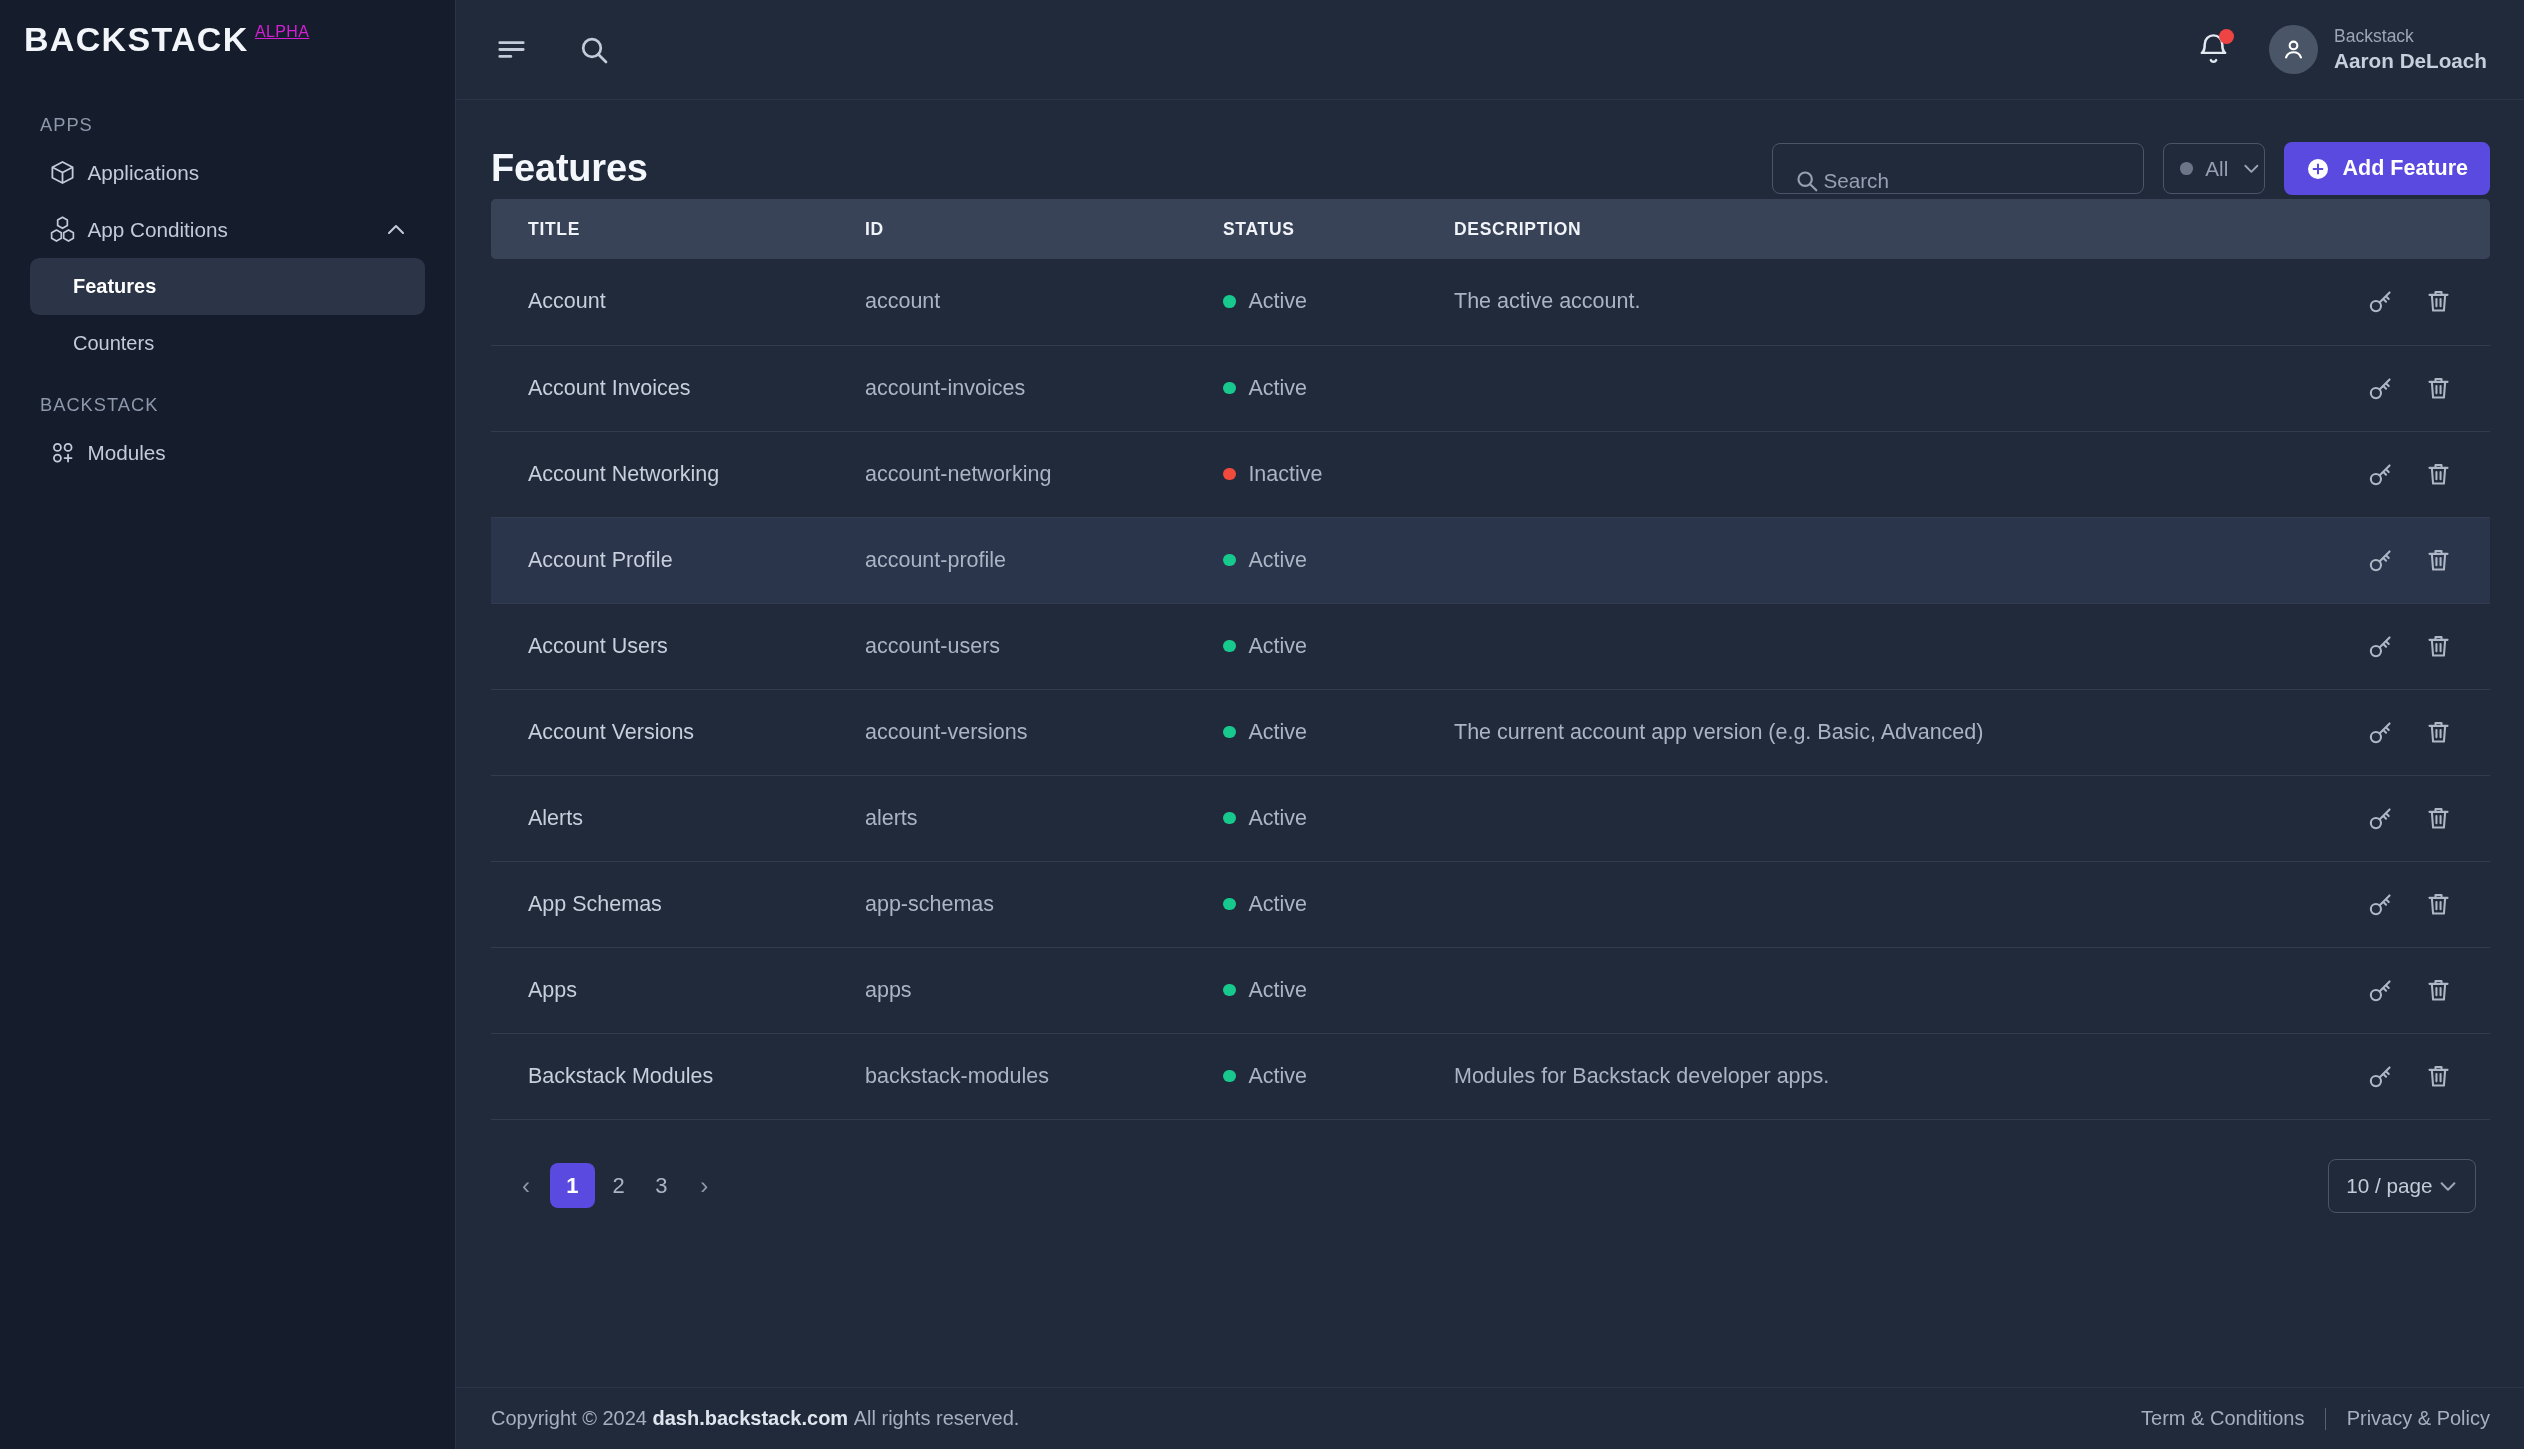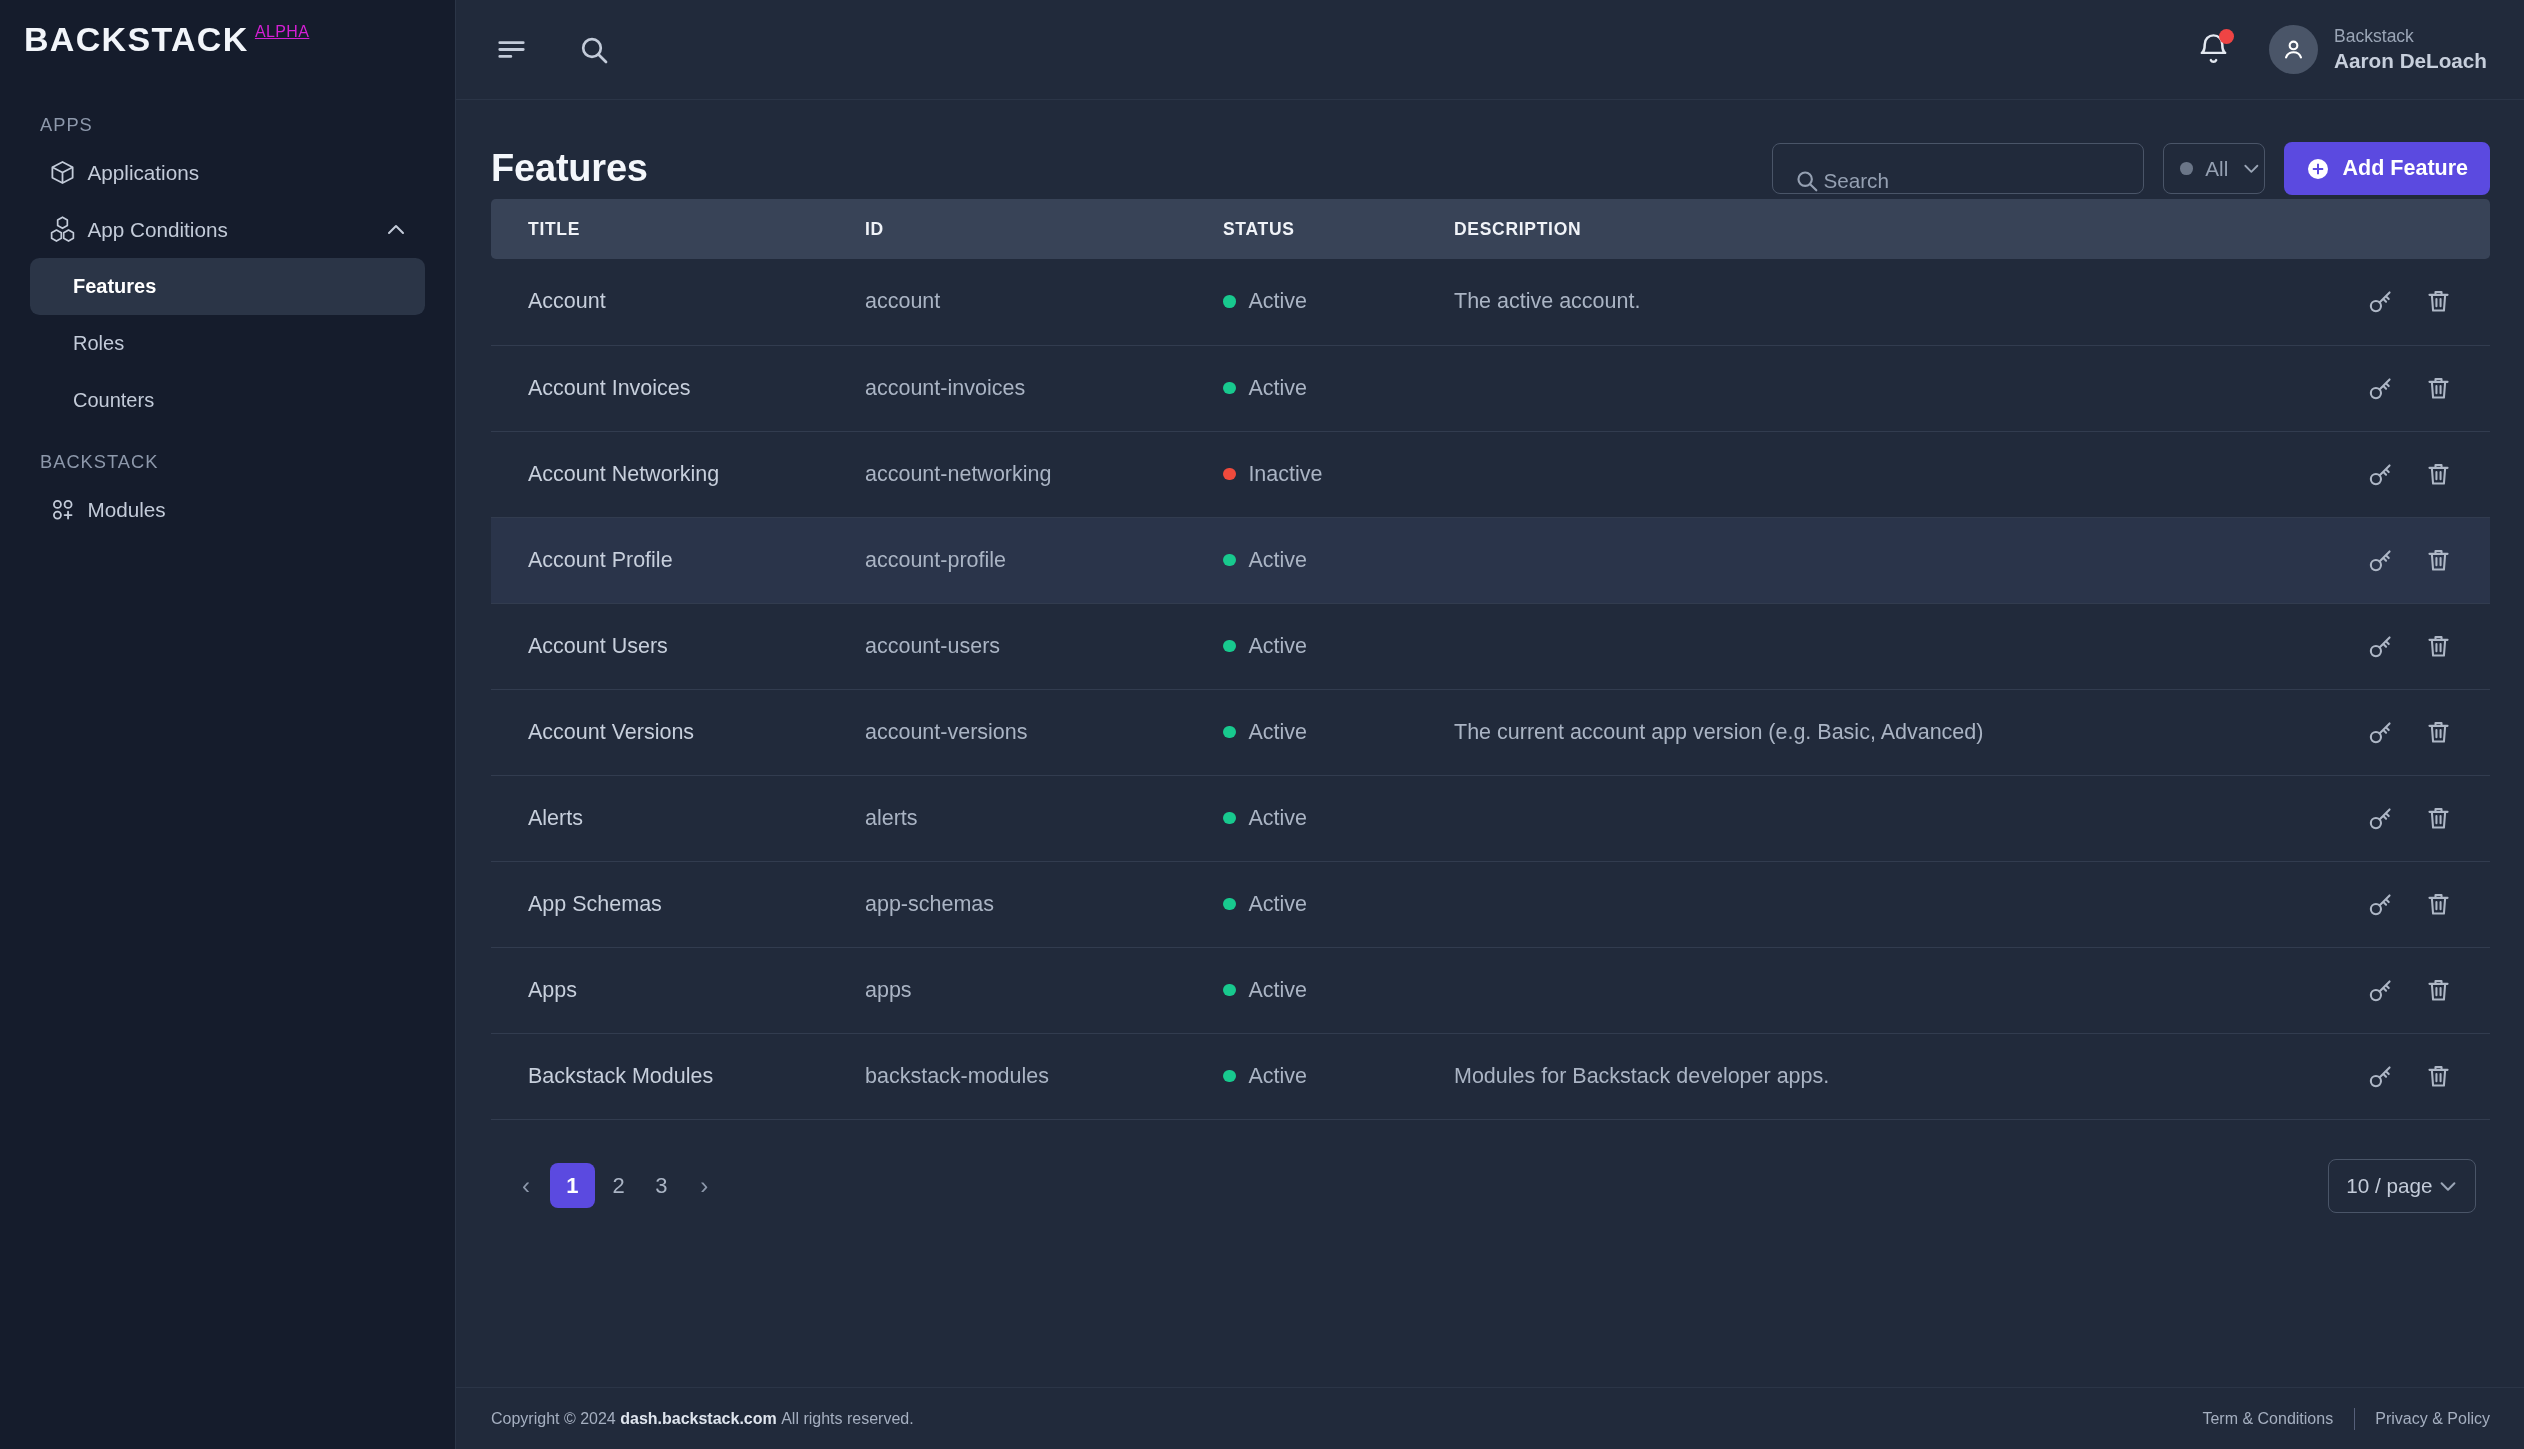--- a/index.html
+++ b/index.html
@@ -151,21 +151,21 @@
     width: 148px; height: 54px; border: 0.8px solid #4a5568; border-radius: 8px;
     display: flex; align-items: center; padding: 0 17.5px; cursor: pointer;
   }
   .perpage .pp-label { font-size: 20.7px; color: #c3cbd9; }
   .perpage .sel-chev { margin-left: auto; }
 
   
   .footer {
     height: 62px; flex: 0 0 62px; border-top: 0.8px solid #2b3547;
     display: flex; align-items: center; padding: 0 35px;
-    font-size: 16px; color: #a5afc0;
+    font-size: 20px; color: #a5afc0;
   }
   .footer .dom { color: #dfe5ee; font-weight: bold; }
   .footer-right { margin-left: auto; display: flex; align-items: center; gap: 20.7px; }
   .footer-right a { color: #a5afc0; text-decoration: none; cursor: pointer; }
   .divider-v { width: 0.8px; height: 22px; background: #56607a; }
 </style>
 </head>
 <body>
 
 <div class="app">
@@ -199,23 +199,20 @@
       <span class="label">App Conditions</span>
       <span class="nav-chev">
         <svg viewBox="0 0 24 24" width="24" height="24" fill="none" stroke="currentColor" stroke-width="2" stroke-linecap="round" stroke-linejoin="round">
             <polyline points="5 15 12 8 19 15"></polyline>
           </svg>
       </span>
     </div>
 
     <div class="nav-item sub active">
       <span class="label">Features</span>
-    </div>
-    <div class="nav-item sub">
-      <span class="label">Roles</span>
     </div>
     <div class="nav-item sub">
       <span class="label">Counters</span>
     </div>
 
     <div class="nav-section">BACKSTACK</div>
 
     <div class="nav-item">
       <span class="nav-icon">
         <svg viewBox="0 0 24 24" width="25.5" height="25.5" fill="none" stroke="currentColor" stroke-width="1.7" stroke-linecap="round">

